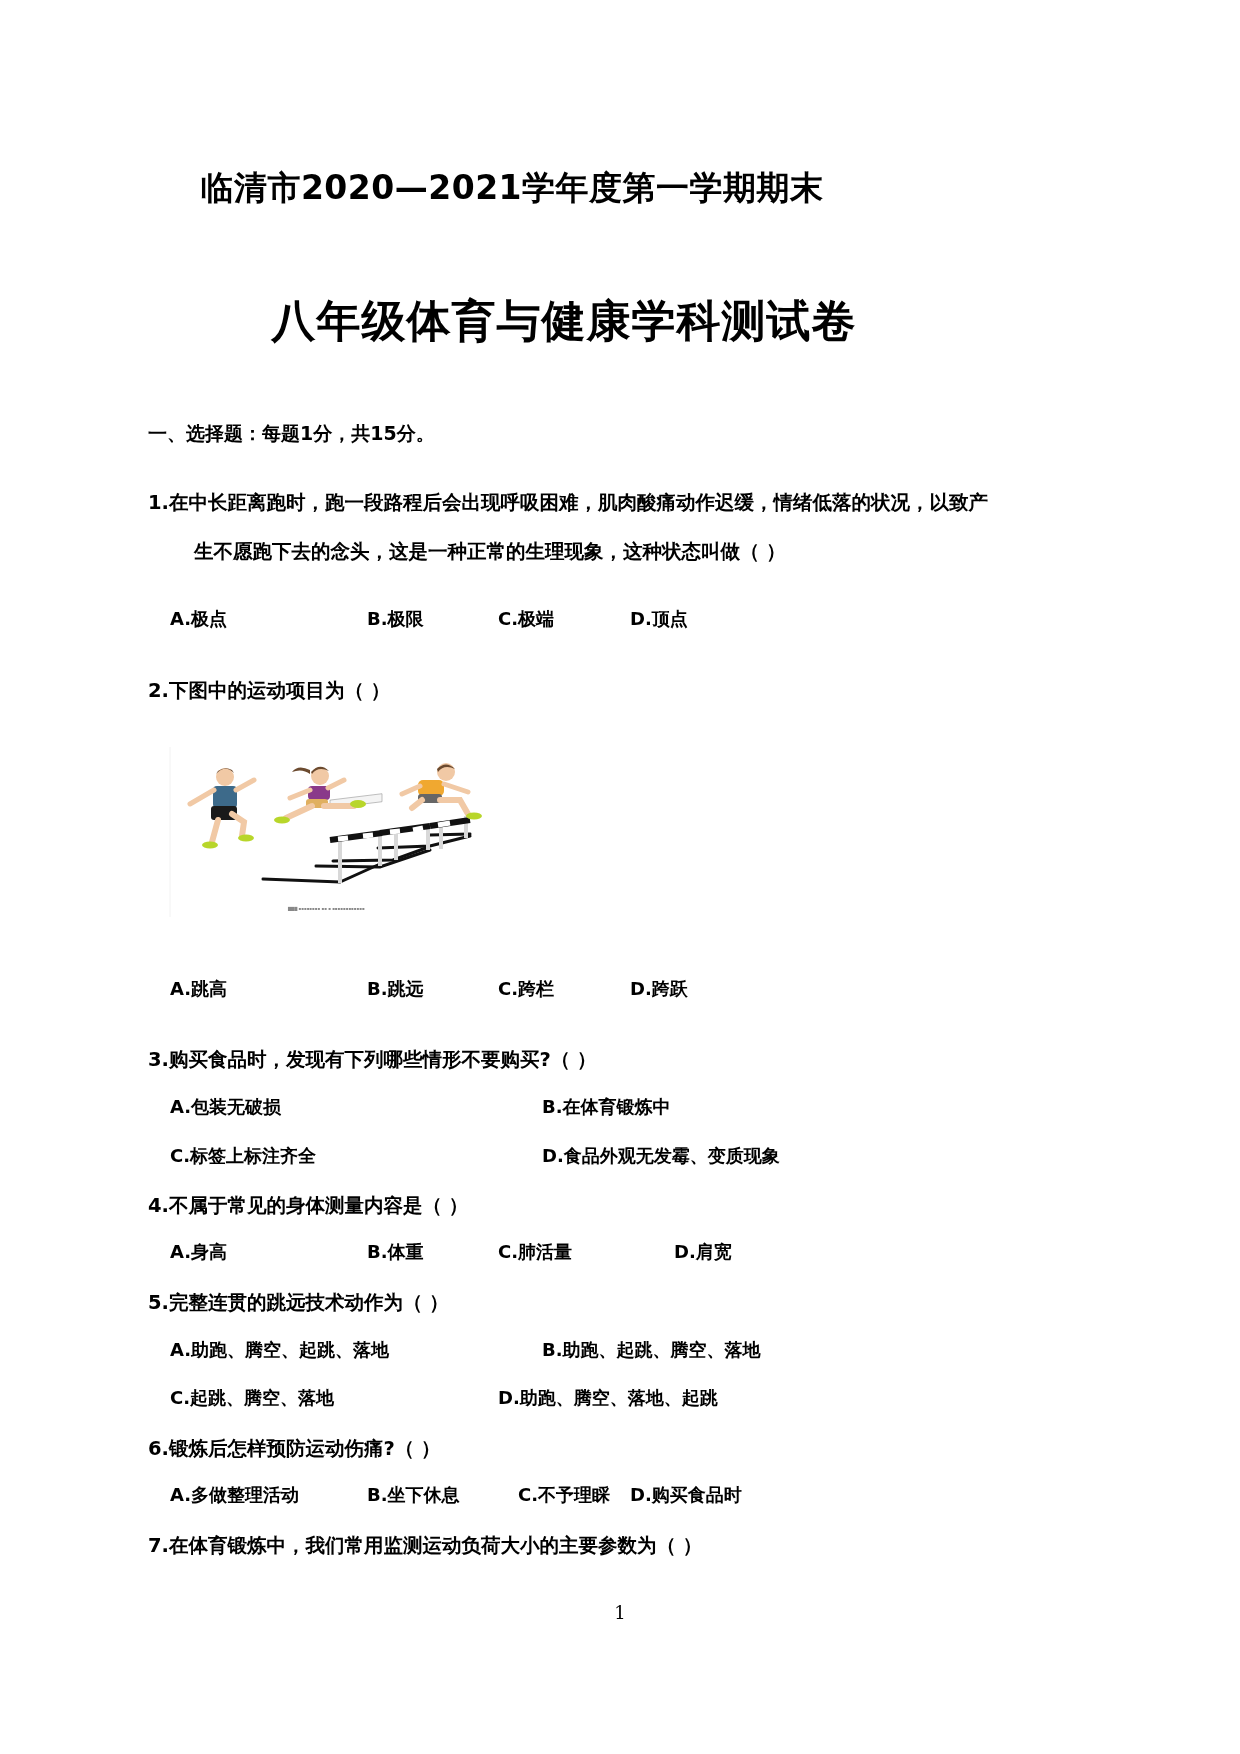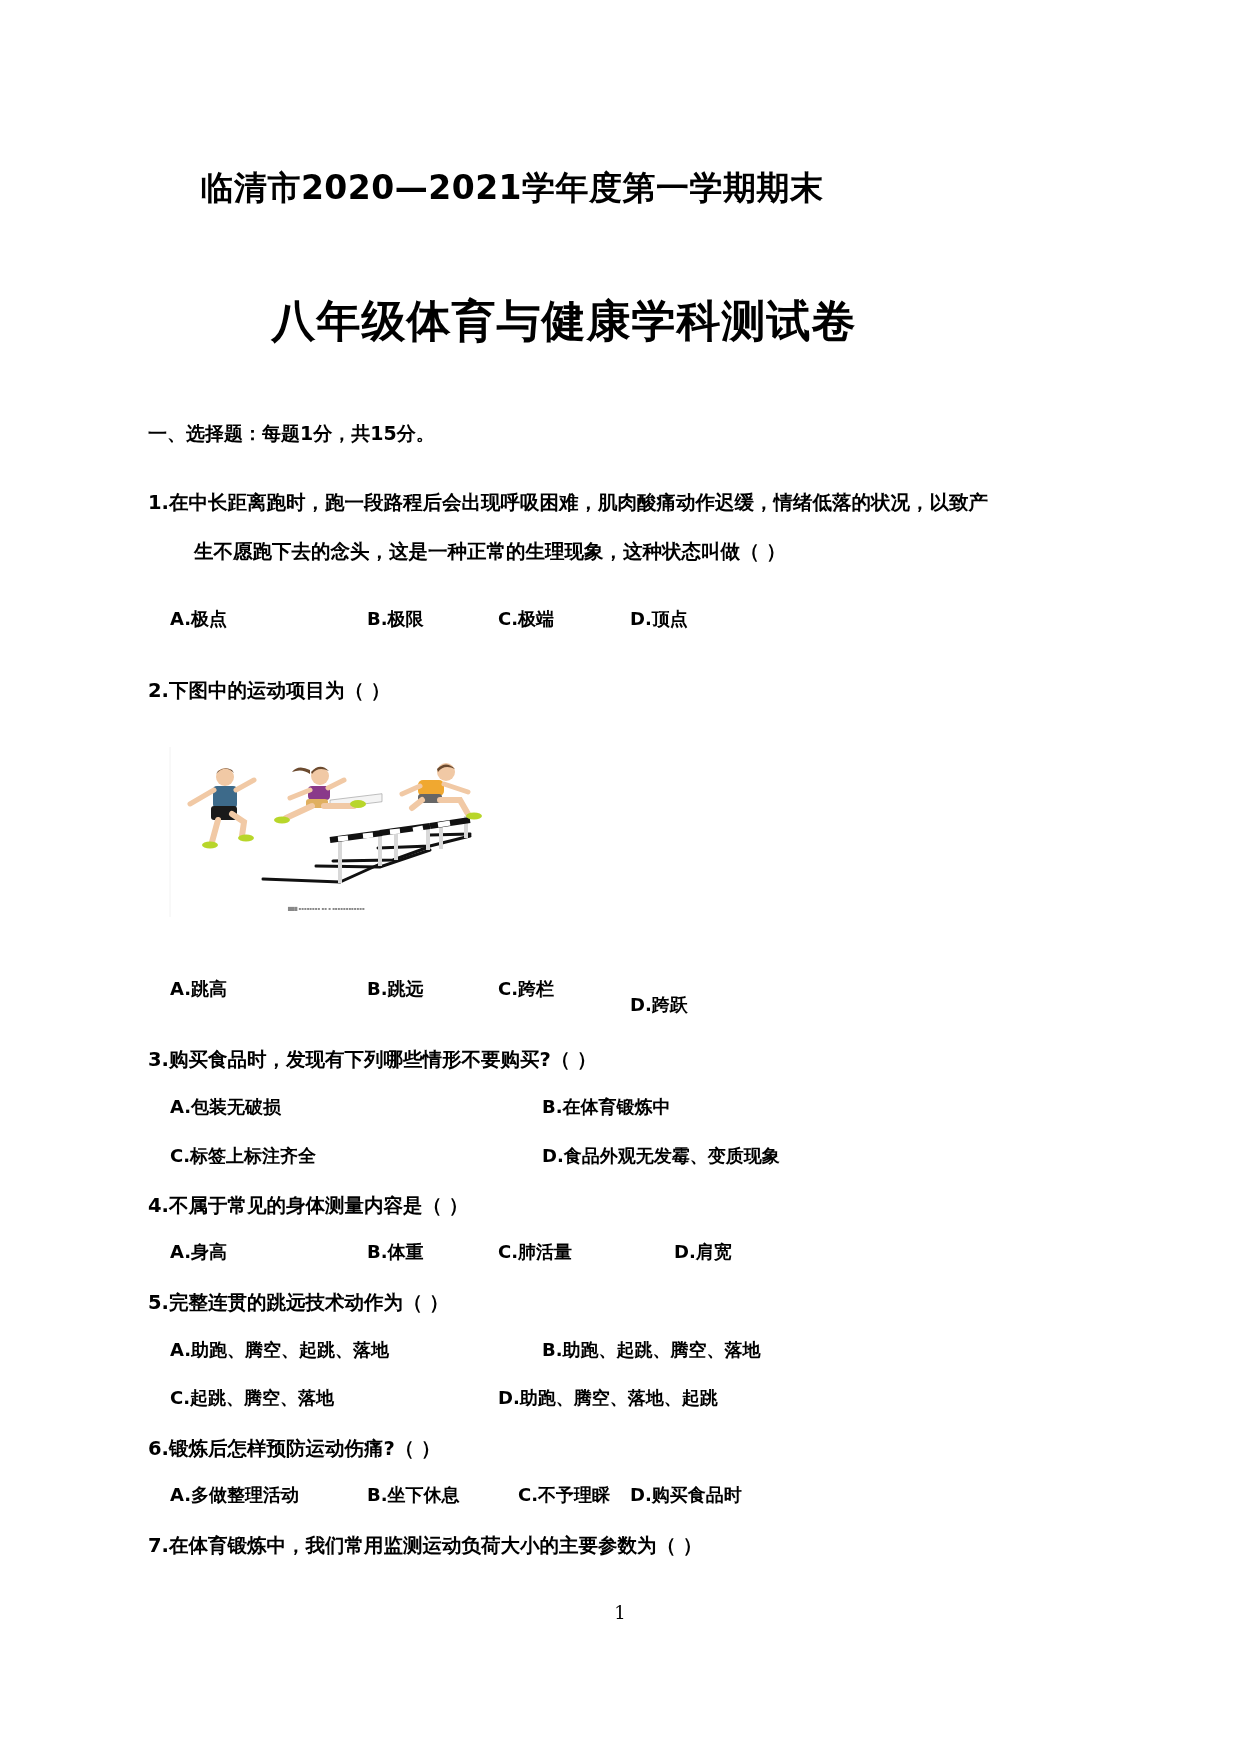--- a/index.html
+++ b/index.html
@@ -103,21 +103,21 @@
         <ellipse cx="306" cy="74" rx="8" ry="3.5" fill="#b8d62a"></ellipse>
       </g>
 
       <text x="120" y="168" font-size="4" fill="#888" font-family="DejaVu Sans, sans-serif">▇▇▇ ▪▪▪▪▪▪▪▪ ▪▪ ▪ ▪▪▪▪▪▪▪▪▪▪▪▪</text>
     </svg>
   </div>
 
   <div class="abs opt" style="top:977px; left:170px;">A.跳高</div>
   <div class="abs opt" style="top:977px; left:367px;">B.跳远</div>
   <div class="abs opt" style="top:977px; left:498px;">C.跨栏</div>
-  <div class="abs opt" style="top:977px; left:630px;margin-top:16px;">D.跨跃</div>
+  <div class="abs opt" style="top:977px; left:630px;">D.跨跃</div>
 
   <div class="abs q" style="top:1046px; left:148px;">3.购买食品时，发现有下列哪些情形不要购买?（ ）</div>
   <div class="abs opt" style="top:1095px; left:170px;">A.包装无破损</div>
   <div class="abs opt" style="top:1095px; left:542px;">B.在体育锻炼中</div>
   <div class="abs opt" style="top:1144px; left:170px;">C.标签上标注齐全</div>
   <div class="abs opt" style="top:1144px; left:542px;">D.食品外观无发霉、变质现象</div>
 
   <div class="abs q" style="top:1192px; left:148px;">4.不属于常见的身体测量内容是（ ）</div>
   <div class="abs opt" style="top:1240px; left:170px;">A.身高</div>
   <div class="abs opt" style="top:1240px; left:367px;">B.体重</div>

